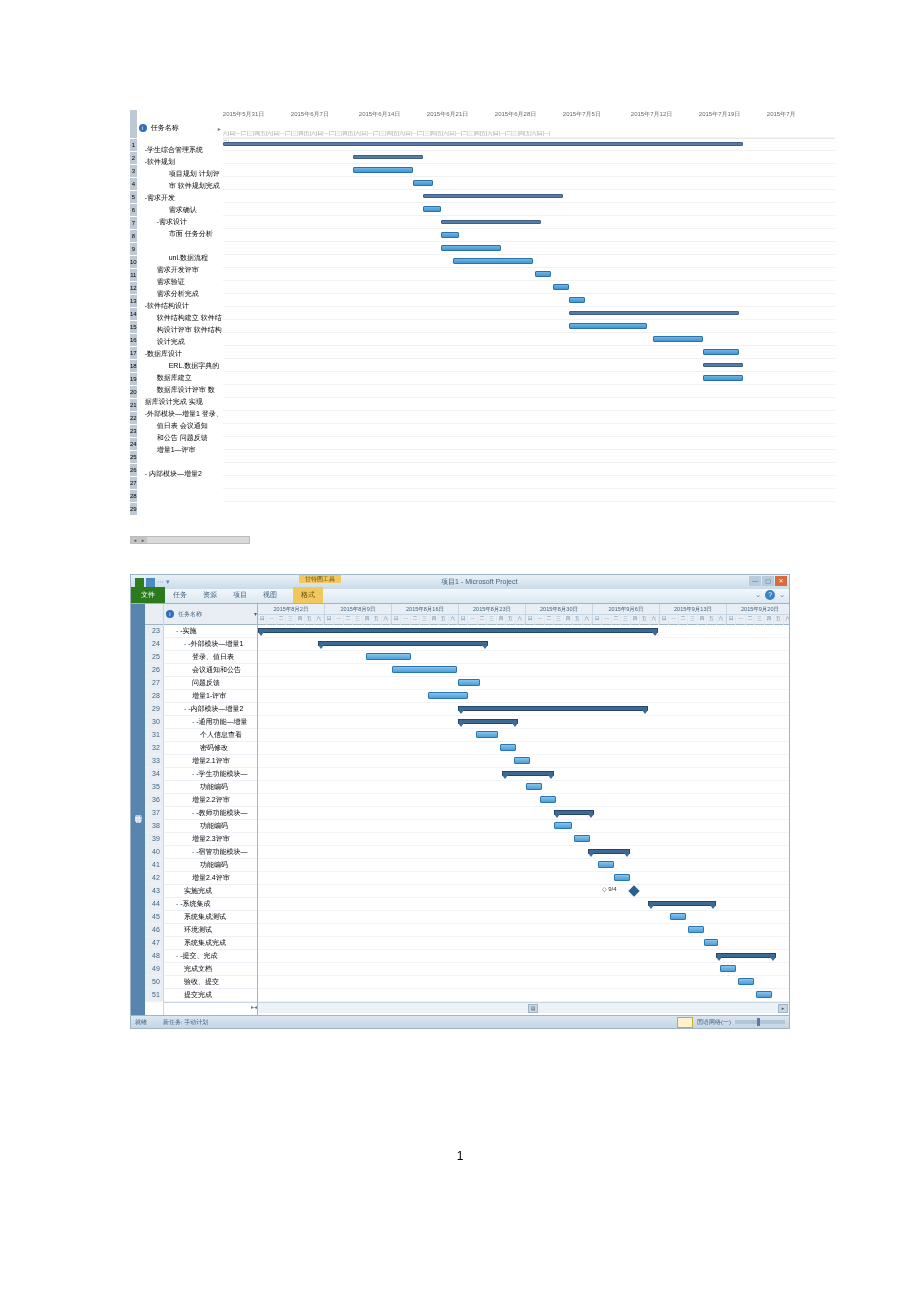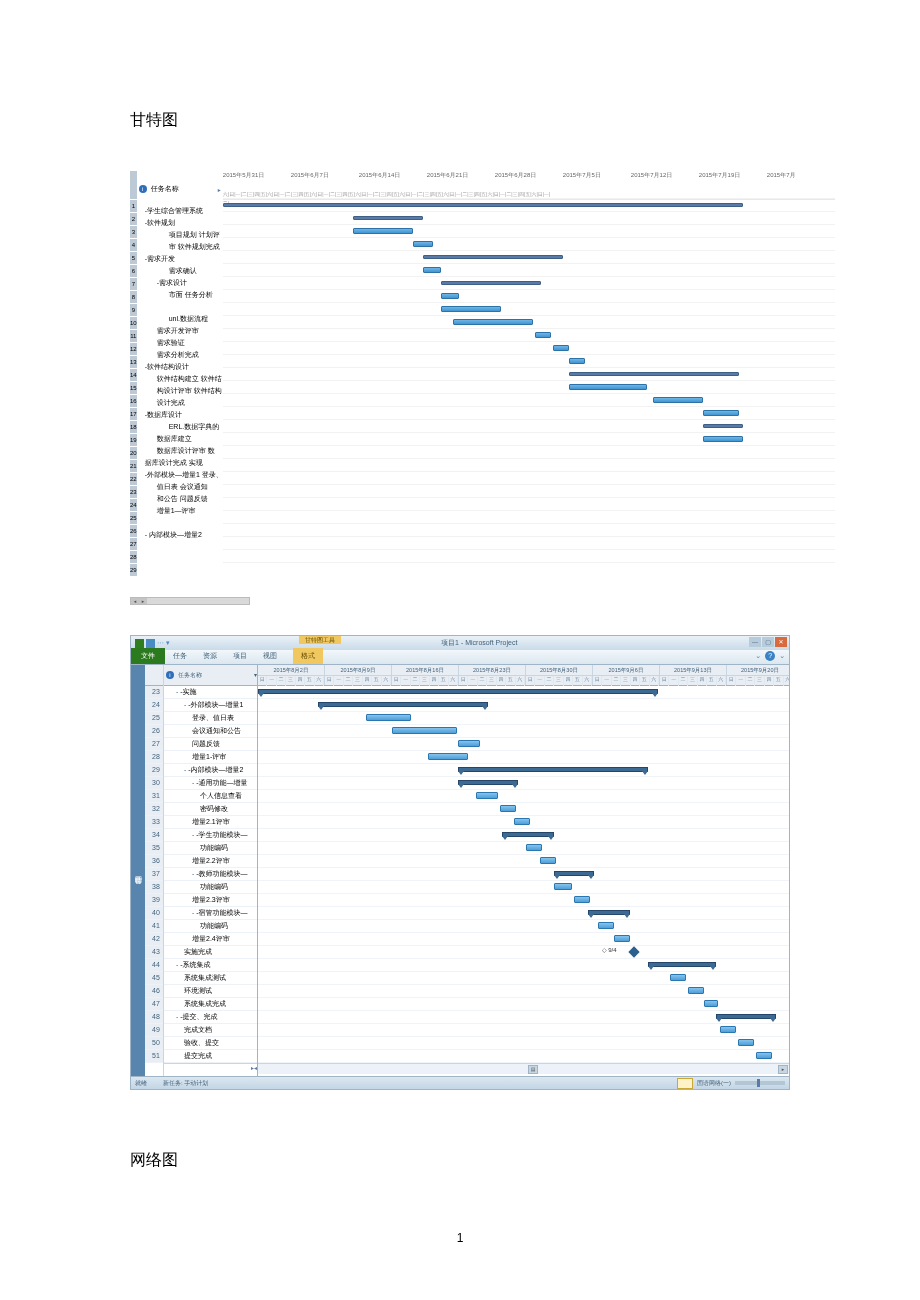--- a/index.html
+++ b/index.html
@@ -358,21 +358,20 @@
     text-align: center;
     font-size: 12px;
     margin-top: 60px;
     color: #000;
   }
 </style>
 </head>
 <body>
 
 <div class="page">
-  <div class="section-title">甘特图</div>
 
   <div class="gantt1-wrap">
     <div class="g1-id-col" id="g1-ids">
       <div class="g1-row" style="height:28px;"></div>
     <div class="g1-row">1</div>
         <div class="g1-row">2</div>
         <div class="g1-row">3</div>
         <div class="g1-row">4</div>
         <div class="g1-row">5</div>
         <div class="g1-row">6</div>
@@ -852,16 +851,15 @@
         <span class="view-btn"></span>
         <span>国语网络(一)</span>
         <span style="display:inline-block;width:50px;height:4px;background:#b3c6d6;position:relative;">
           <span style="position:absolute;left:22px;top:-2px;width:3px;height:8px;background:#5a7ba8;"></span>
         </span>
       </div>
     </div>
   </div>
 
   <div style="height:30px;"></div>
-  <div class="section-title">网络图</div>
 
   <div class="page-num">1</div>
 </div>
 
 </body></html>

